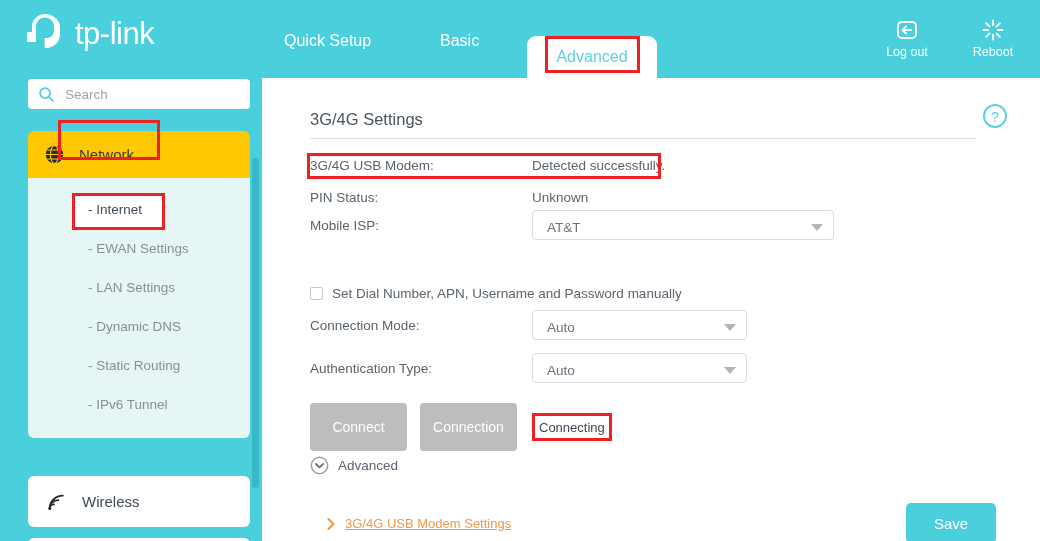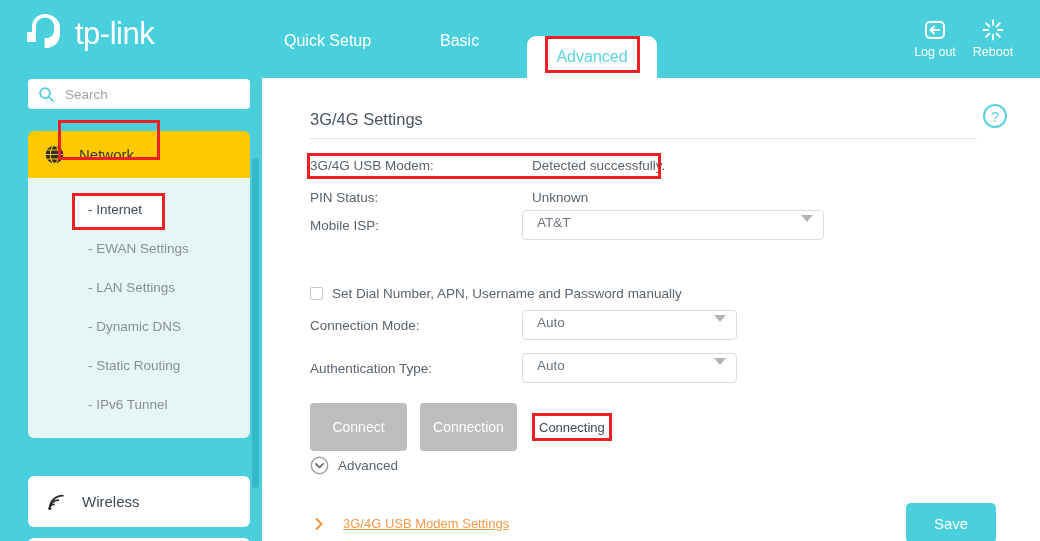--- a/index.html
+++ b/index.html
@@ -64,21 +64,21 @@
   }
   .tab-annot {
     position: absolute; left: 283px; top: 36px;
     width: 95px; height: 37px;
     border: 3px solid #ED2024;
     pointer-events: none;
   }
 
   .hdr-actions {
     position: absolute; right: 18px; top: 18px;
-    display: flex; 
+    display: flex; gap: 28px;
   }
   .hdr-btn {
     display: flex; flex-direction: column; align-items: center;
     gap: 3px; cursor: pointer; width: 58px;
     background: transparent; border: none; padding: 0;
     font-family: "Liberation Sans", sans-serif;
   }
   .hdr-btn-label { color: #ffffff; font-size: 12.5px; }
 
   
@@ -202,25 +202,25 @@
   .annot-modem {
     position: absolute; left: 45px; top: 75px;
     width: 354px; height: 26px;
     border: 3px solid #ED2024;
     pointer-events: none;
   }
   .row-pin { top: 112px; }
 
   .row-isp { top: 140px; height: 32px; }
   .select {
-    position: absolute; left: 212px; top: -8px;
+    position: absolute; left: 222px; top: -8px;
     width: 302px; height: 30px;
     border: 1px solid #dcdcdc; border-radius: 4px;
     background: #ffffff;
-    display: flex; 
+    display: flex; align-items: center;
     padding: 4px 10px 0 14px;
     cursor: pointer;
   }
   .select-value { font-size: 13.5px; color: #6a737c; flex: 1; }
   .caret {
     width: 0; height: 0;
     border-left: 6px solid transparent;
     border-right: 6px solid transparent;
     border-top: 7px solid #b0b5ba;
   }
@@ -260,22 +260,22 @@
   .status-text { font-size: 13px; color: #3f4a56; }
 
   .adv-row {
     position: absolute; left: 48px; top: 378px;
     display: flex; align-items: center; gap: 9px;
     cursor: pointer;
   }
   .adv-label { font-size: 13.5px; color: #5a646e; }
 
   .link-row {
-    position: absolute; left: 52px; top: 438px;
-    display: flex; align-items: center; gap: 19px;
+    position: absolute; left: 64px; top: 438px;
+    display: flex; align-items: center; gap: 9px;
     cursor: pointer;
     text-align: center;
   }
   .link-text {
     font-size: 13px; color: #F2994A;
     text-decoration: underline;
   }
 
   .save-btn {
     position: absolute; right: 44px; top: 425px;

